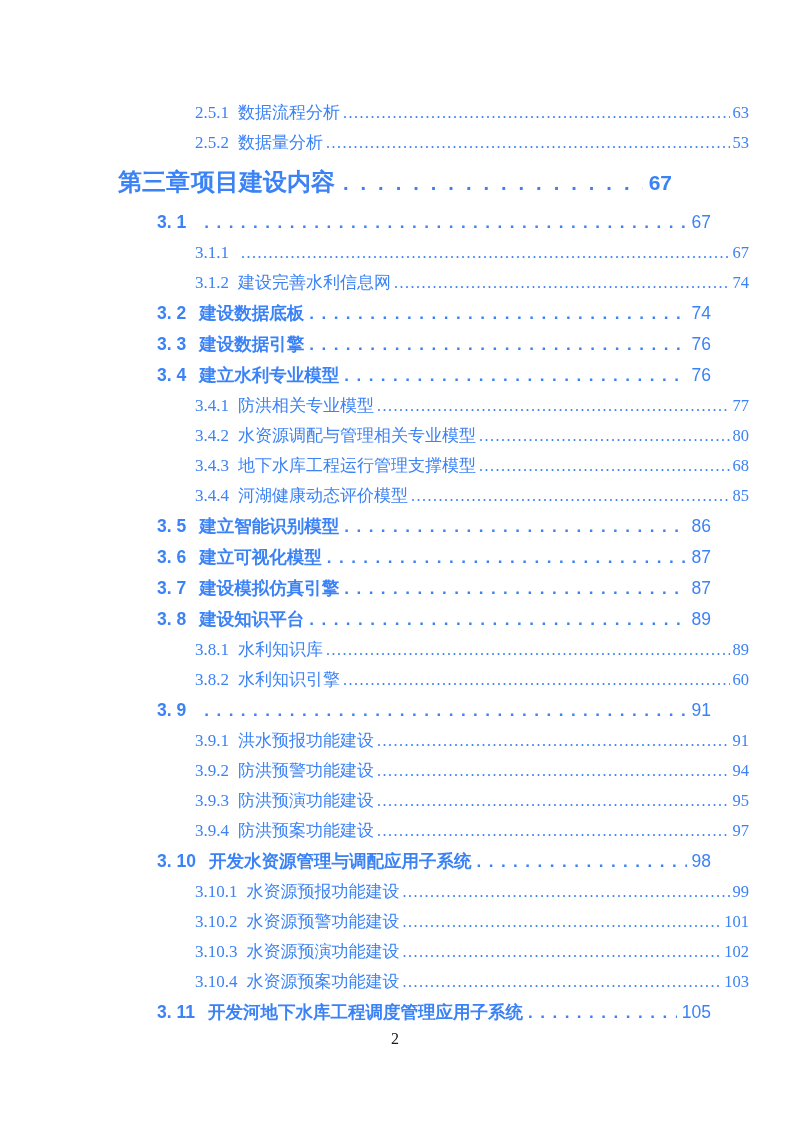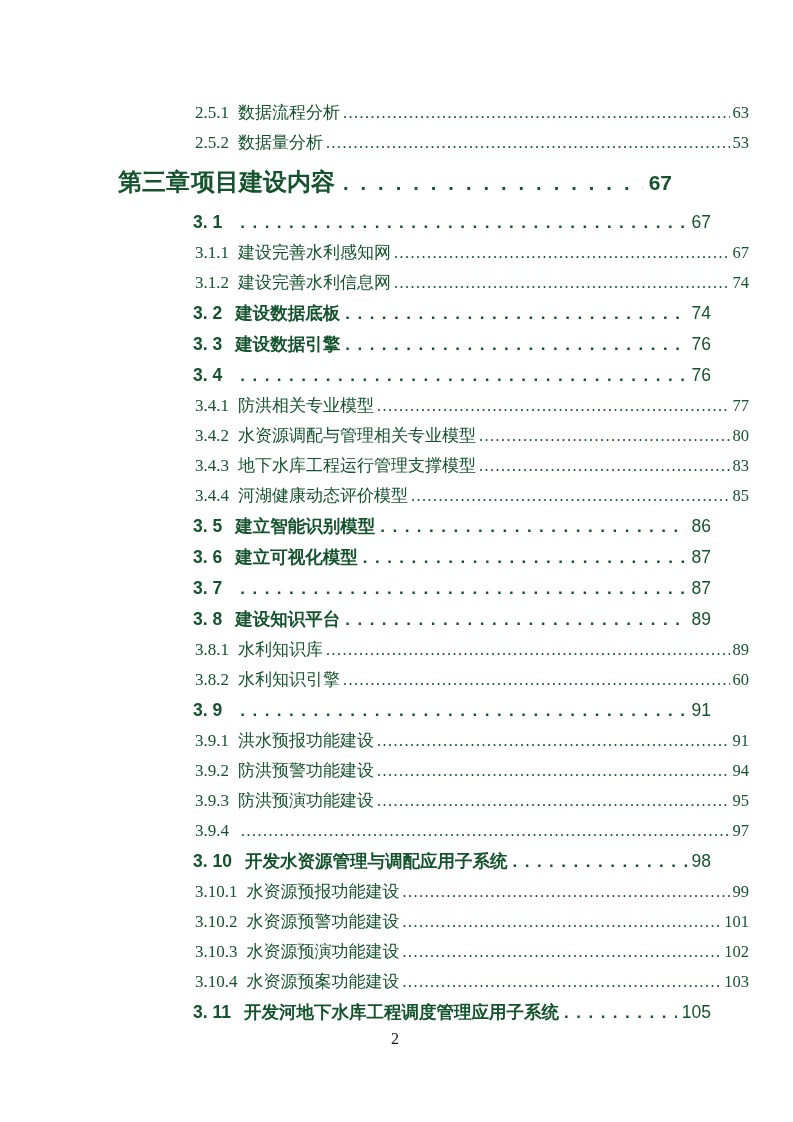--- a/index.html
+++ b/index.html
@@ -10,21 +10,21 @@
     overflow: hidden;
   }
   .page {
     position: absolute; inset: 0;
     background: #ffffff;
   }
   .toc {
     position: absolute;
     left: 118px; top: 98px;
     width: 554px;
-    color: #14532d;
+    color: #3b82f6;
   }
   .toc-row {
     display: flex;
     align-items: baseline;
     width: 100%;
   }
   
   .level-1 {
     font-family: "Liberation Sans", "DejaVu Sans", sans-serif;
     font-size: 24px;
@@ -43,21 +43,21 @@
   
   .level-3 {
     font-family: "Liberation Serif", "DejaVu Serif", serif;
     font-size: 17px;
     font-weight: normal;
     line-height: 30px;
     padding-left: 77px;
   }
   .num   { flex: 0 0 auto; white-space: pre; }
   .level-1 .num { margin-right: 1px; }
-  .level-2 .num { margin-right: 13px; margin-left: 36px; }
+  .level-2 .num { margin-right: 13px; }
   .level-3 .num { margin-right: 9px; }
   .title { flex: 0 0 auto; white-space: nowrap; }
   .leader {
     flex: 1 1 0;
     min-width: 0;
     overflow: hidden;
     white-space: nowrap;
   }
   .level-1 .leader { font-size: 20px; letter-spacing: 12px; margin: 0 6px 0 8px; }
   .level-2 .leader { font-size: 17px; letter-spacing: 7.5px; margin: 0 5px 0 5px; }
@@ -99,21 +99,20 @@
         <span class="leader">........................................................................................................................</span>
         <span class="page-num">67</span>
       </div>
       <div class="toc-row level-2">
         <span class="num">3. 1</span>
         <span class="leader">........................................................................................................................</span>
         <span class="page-num">67</span>
       </div>
       <div class="toc-row level-3">
         <span class="num">3.1.1</span>
-        <span class="title">建设完善水利感知网</span>
         <span class="leader">............................................................................................................................................................................................................................................................................................................</span>
         <span class="page-num">67</span>
       </div>
       <div class="toc-row level-3">
         <span class="num">3.1.2</span>
         <span class="title">建设完善水利信息网</span>
         <span class="leader">............................................................................................................................................................................................................................................................................................................</span>
         <span class="page-num">74</span>
       </div>
       <div class="toc-row level-2">
@@ -123,40 +122,41 @@
         <span class="page-num">74</span>
       </div>
       <div class="toc-row level-2">
         <span class="num">3. 3</span>
         <span class="title">建设数据引擎</span>
         <span class="leader">........................................................................................................................</span>
         <span class="page-num">76</span>
       </div>
       <div class="toc-row level-2">
         <span class="num">3. 4</span>
+        <span class="title">建立水利专业模型</span>
         <span class="leader">........................................................................................................................</span>
         <span class="page-num">76</span>
       </div>
       <div class="toc-row level-3">
         <span class="num">3.4.1</span>
         <span class="title">防洪相关专业模型</span>
         <span class="leader">............................................................................................................................................................................................................................................................................................................</span>
         <span class="page-num">77</span>
       </div>
       <div class="toc-row level-3">
         <span class="num">3.4.2</span>
         <span class="title">水资源调配与管理相关专业模型</span>
         <span class="leader">............................................................................................................................................................................................................................................................................................................</span>
         <span class="page-num">80</span>
       </div>
       <div class="toc-row level-3">
         <span class="num">3.4.3</span>
         <span class="title">地下水库工程运行管理支撑模型</span>
         <span class="leader">............................................................................................................................................................................................................................................................................................................</span>
-        <span class="page-num">83</span>
+        <span class="page-num">68</span>
       </div>
       <div class="toc-row level-3">
         <span class="num">3.4.4</span>
         <span class="title">河湖健康动态评价模型</span>
         <span class="leader">............................................................................................................................................................................................................................................................................................................</span>
         <span class="page-num">85</span>
       </div>
       <div class="toc-row level-2">
         <span class="num">3. 5</span>
         <span class="title">建立智能识别模型</span>
@@ -164,20 +164,21 @@
         <span class="page-num">86</span>
       </div>
       <div class="toc-row level-2">
         <span class="num">3. 6</span>
         <span class="title">建立可视化模型</span>
         <span class="leader">........................................................................................................................</span>
         <span class="page-num">87</span>
       </div>
       <div class="toc-row level-2">
         <span class="num">3. 7</span>
+        <span class="title">建设模拟仿真引擎</span>
         <span class="leader">........................................................................................................................</span>
         <span class="page-num">87</span>
       </div>
       <div class="toc-row level-2">
         <span class="num">3. 8</span>
         <span class="title">建设知识平台</span>
         <span class="leader">........................................................................................................................</span>
         <span class="page-num">89</span>
       </div>
       <div class="toc-row level-3">
@@ -210,20 +211,21 @@
         <span class="page-num">94</span>
       </div>
       <div class="toc-row level-3">
         <span class="num">3.9.3</span>
         <span class="title">防洪预演功能建设</span>
         <span class="leader">............................................................................................................................................................................................................................................................................................................</span>
         <span class="page-num">95</span>
       </div>
       <div class="toc-row level-3">
         <span class="num">3.9.4</span>
+        <span class="title">防洪预案功能建设</span>
         <span class="leader">............................................................................................................................................................................................................................................................................................................</span>
         <span class="page-num">97</span>
       </div>
       <div class="toc-row level-2">
         <span class="num">3. 10</span>
         <span class="title">开发水资源管理与调配应用子系统</span>
         <span class="leader">........................................................................................................................</span>
         <span class="page-num">98</span>
       </div>
       <div class="toc-row level-3">

